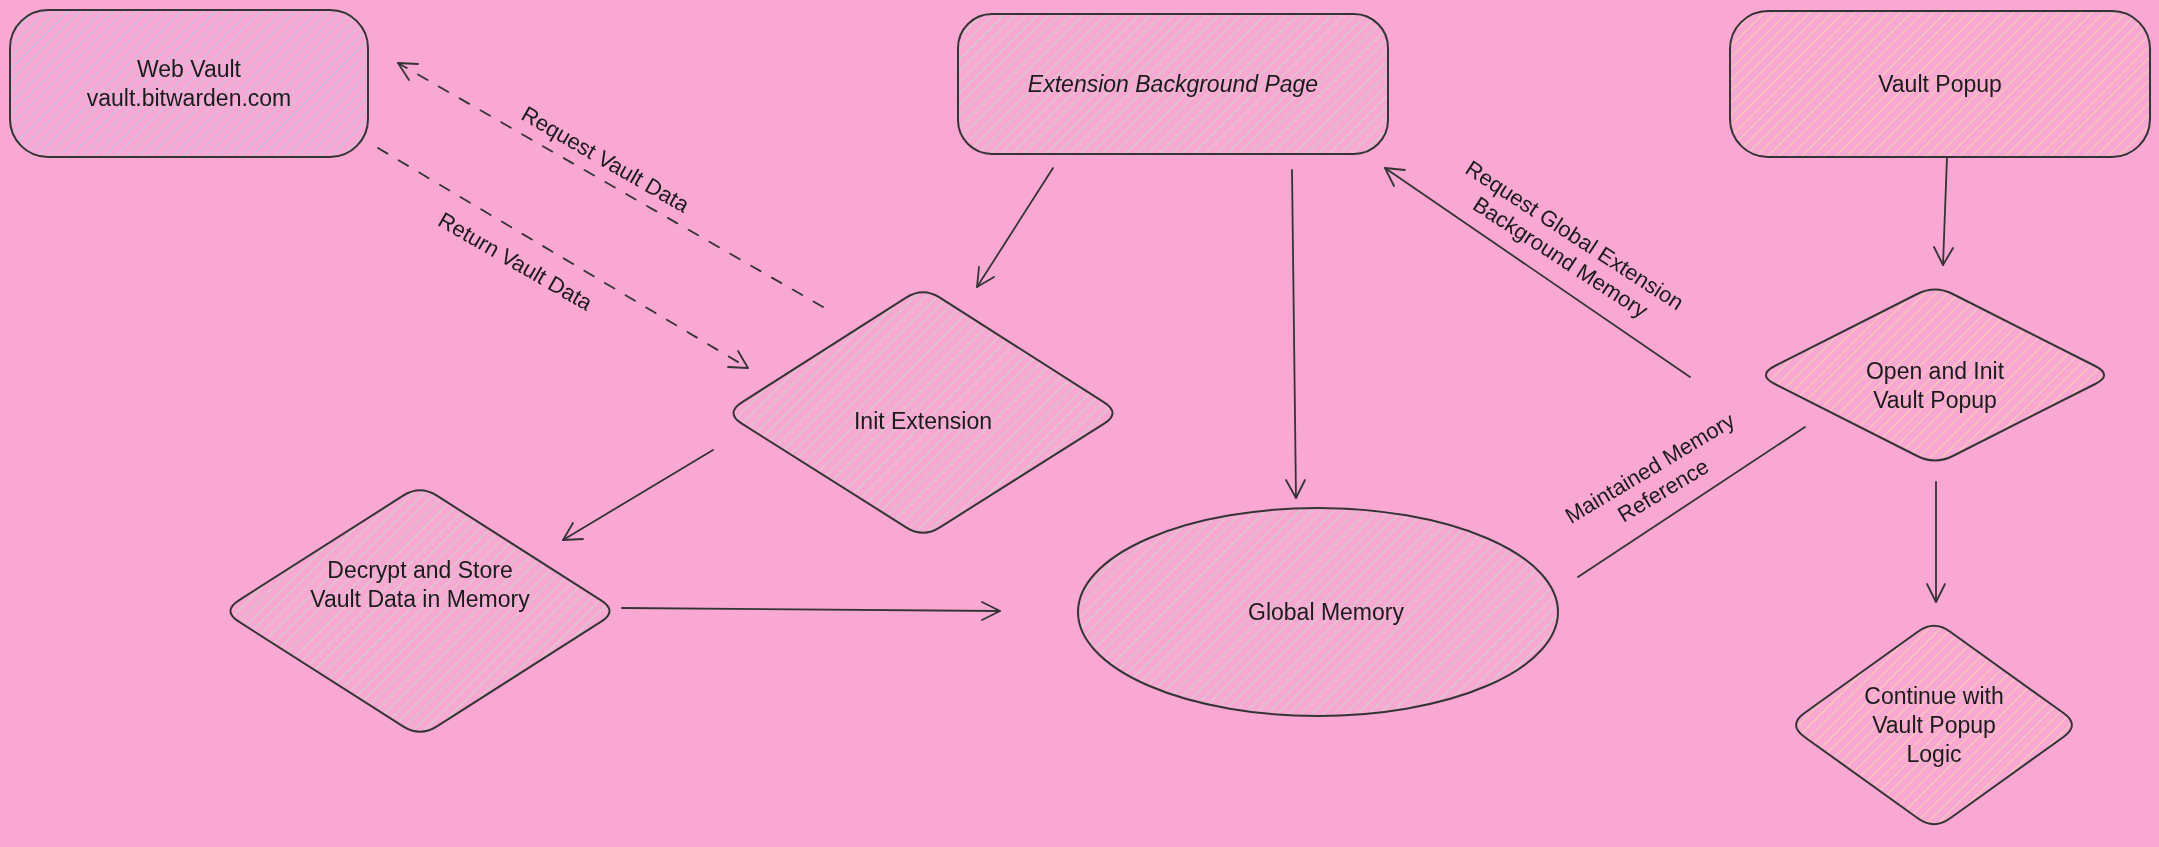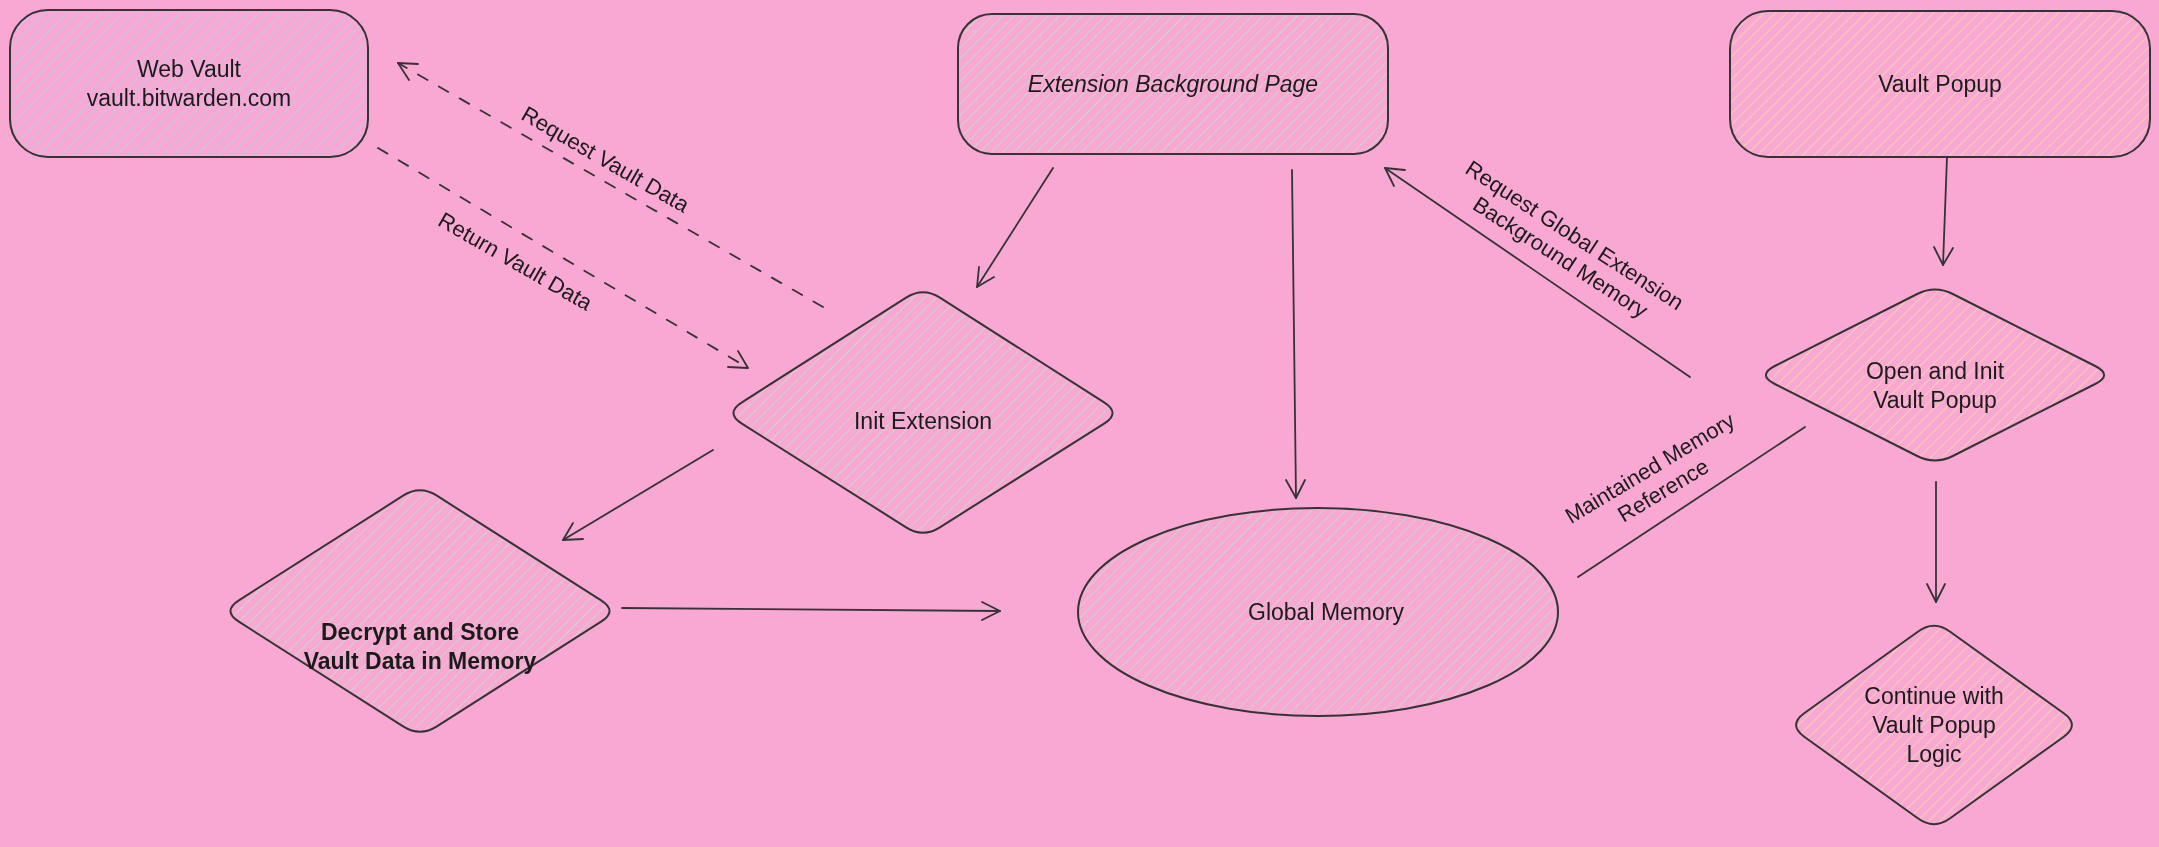--- a/index.html
+++ b/index.html
@@ -115,21 +115,21 @@
         <path d="M1945,584 L1936,602 L1927,584"></path>
       </g>
     </g>
   </svg>
 
   <div class="node-label" style="left:189px; top:84px;">Web Vault
 vault.bitwarden.com</div>
   <div class="node-label" style="left:1173px; top:84px;font-style:italic;">Extension Background Page</div>
   <div class="node-label" style="left:1940px; top:84px;">Vault Popup</div>
   <div class="node-label" style="left:923px; top:413px;margin-top:8px;">Init Extension</div>
-  <div class="node-label" style="left:420px; top:647px;font-weight:bold;">Decrypt and Store
+  <div class="node-label" style="left:420px; top:585px;">Decrypt and Store
 Vault Data in Memory</div>
   <div class="node-label" style="left:1326px; top:612px;">Global Memory</div>
   <div class="node-label" style="left:1935px; top:375px;margin-top:11px;">Open and Init
 Vault Popup</div>
   <div class="node-label" style="left:1934px; top:725px;">Continue with
 Vault Popup
 Logic</div>
 
   <div class="edge-label rot30" style="left:605px; top:160px;">Request Vault Data</div>
   <div class="edge-label rot30" style="left:515px; top:262px;">Return Vault Data</div>

